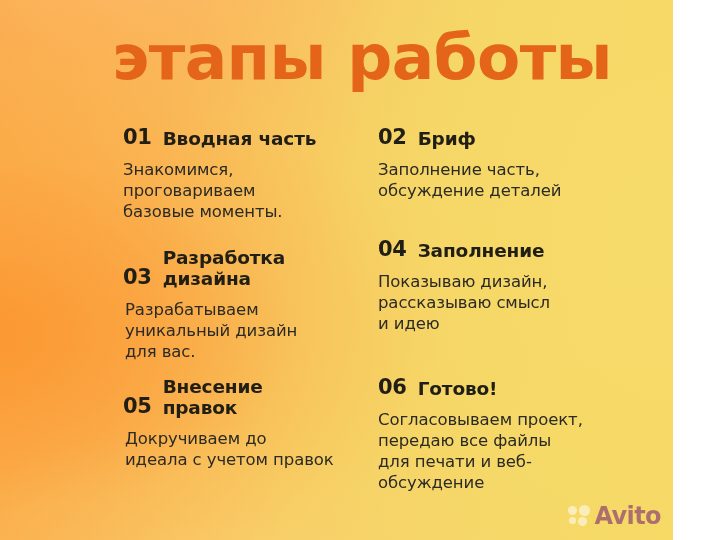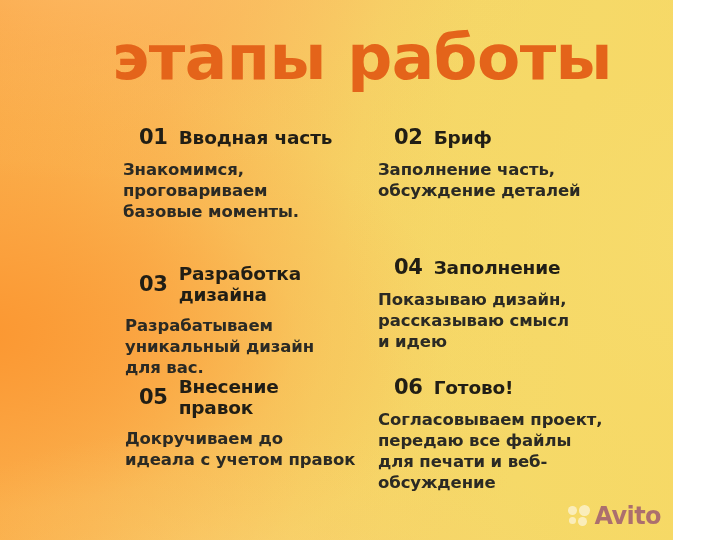--- a/index.html
+++ b/index.html
@@ -96,22 +96,22 @@
   .col-left  { left: 123px; }
   .col-right { left: 378px; }
 
   .step {
     position: absolute;
     width: 255px;
   }
 
   .step-head {
     display: flex;
-    align-items: center;
-    margin: 0 0 9px 16px;
+    align-items: flex-end;
+    margin: 0 0 9px 0;
   }
   .step-num {
     flex: 0 0 auto;
     font-size: 21px;
     font-weight: 700;
     line-height: 1.12;
     letter-spacing: -0.3px;
     color: #211E15;
     font-family: "DejaVu Sans", "Liberation Sans", sans-serif;
   }
@@ -122,35 +122,35 @@
     font-weight: 700;
     line-height: 1.16;
     letter-spacing: -0.15px;
     color: #211E15;
     font-family: "DejaVu Sans", "Liberation Sans", sans-serif;
     white-space: pre-line;
   }
   .step-body {
     margin: 0;
     font-size: 16.5px;
-    font-weight: 700;
+    font-weight: 400;
     line-height: 1.28;
     letter-spacing: -0.1px;
     color: #2B2A24;
     font-family: "DejaVu Sans", "Liberation Sans", sans-serif;
     white-space: pre-line;
   }
   .step-body.indent { padding-left: 2px; }
 
   
   .s1 { top: 0px;   }
-  .s3 { top: 137px; }
+  .s3 { top: 121px; }
   .s5 { top: 250px; }
   .s2 { top: 0px;   }
-  .s4 { top: 130px; }
+  .s4 { top: 112px; }
   .s6 { top: 250px; }
 
   
   .watermark {
     position: absolute;
     right: 12px;
     bottom: 12px;
     display: flex;
     align-items: center;
     gap: 4px;

